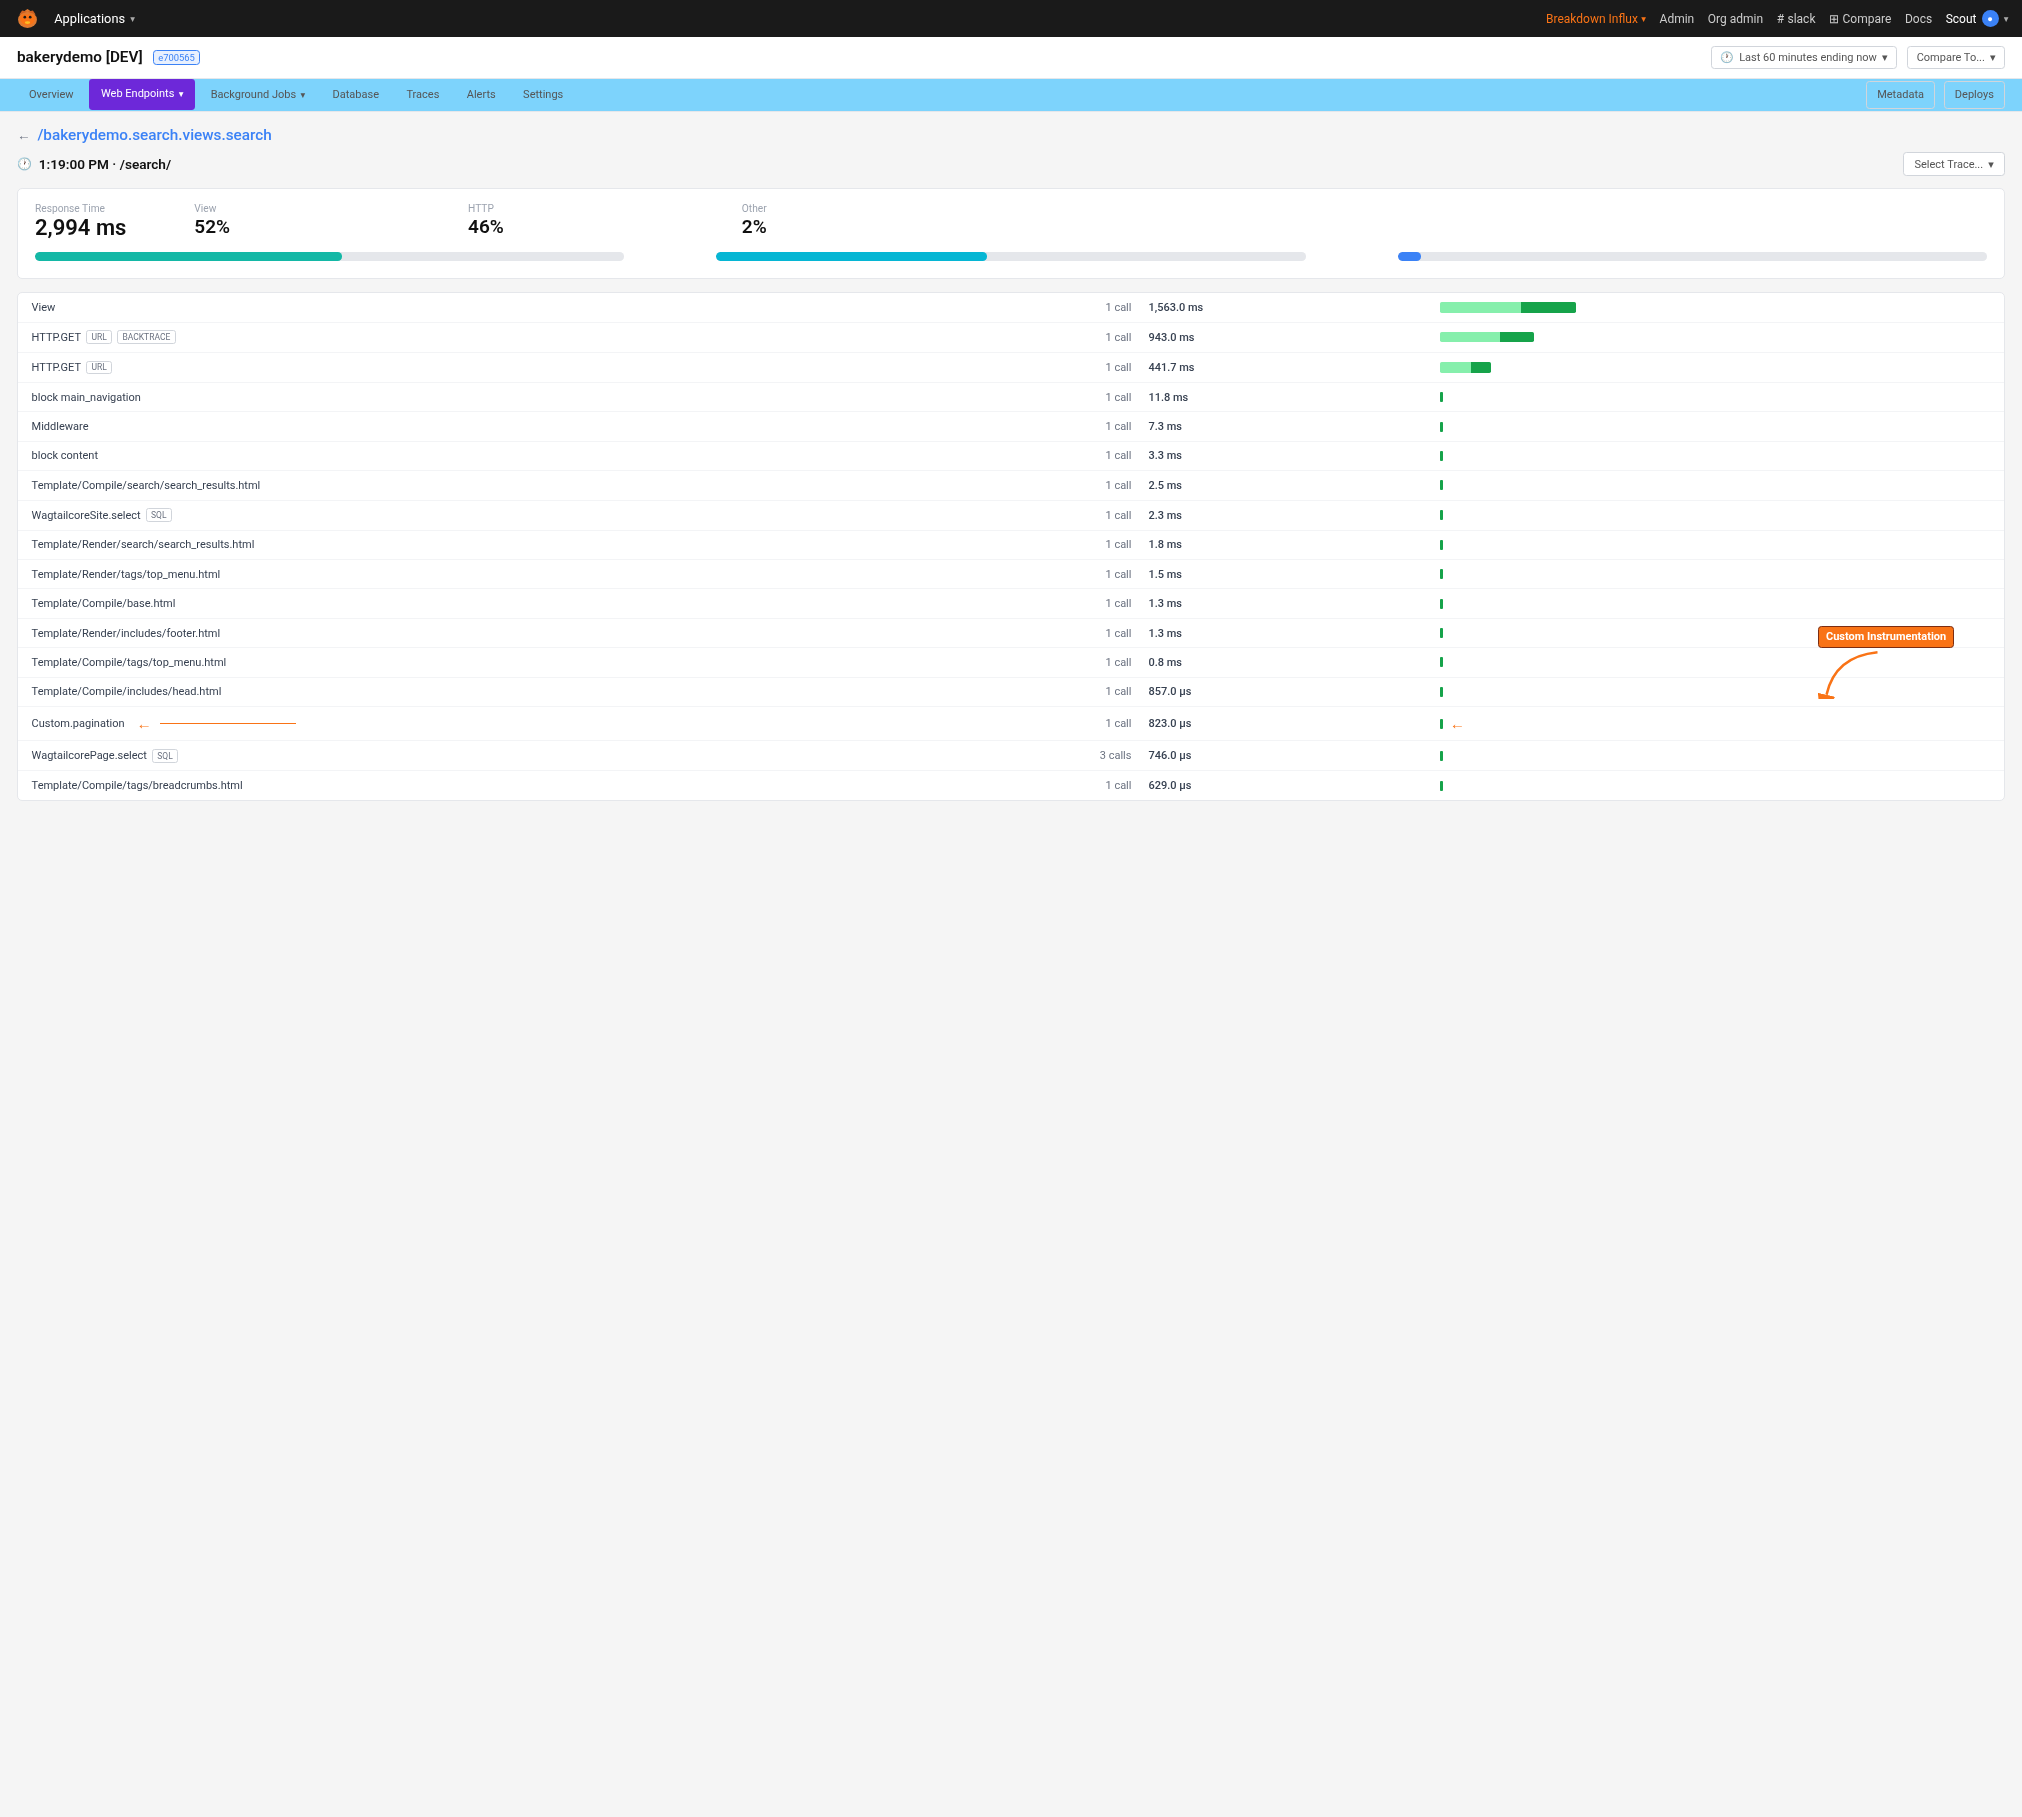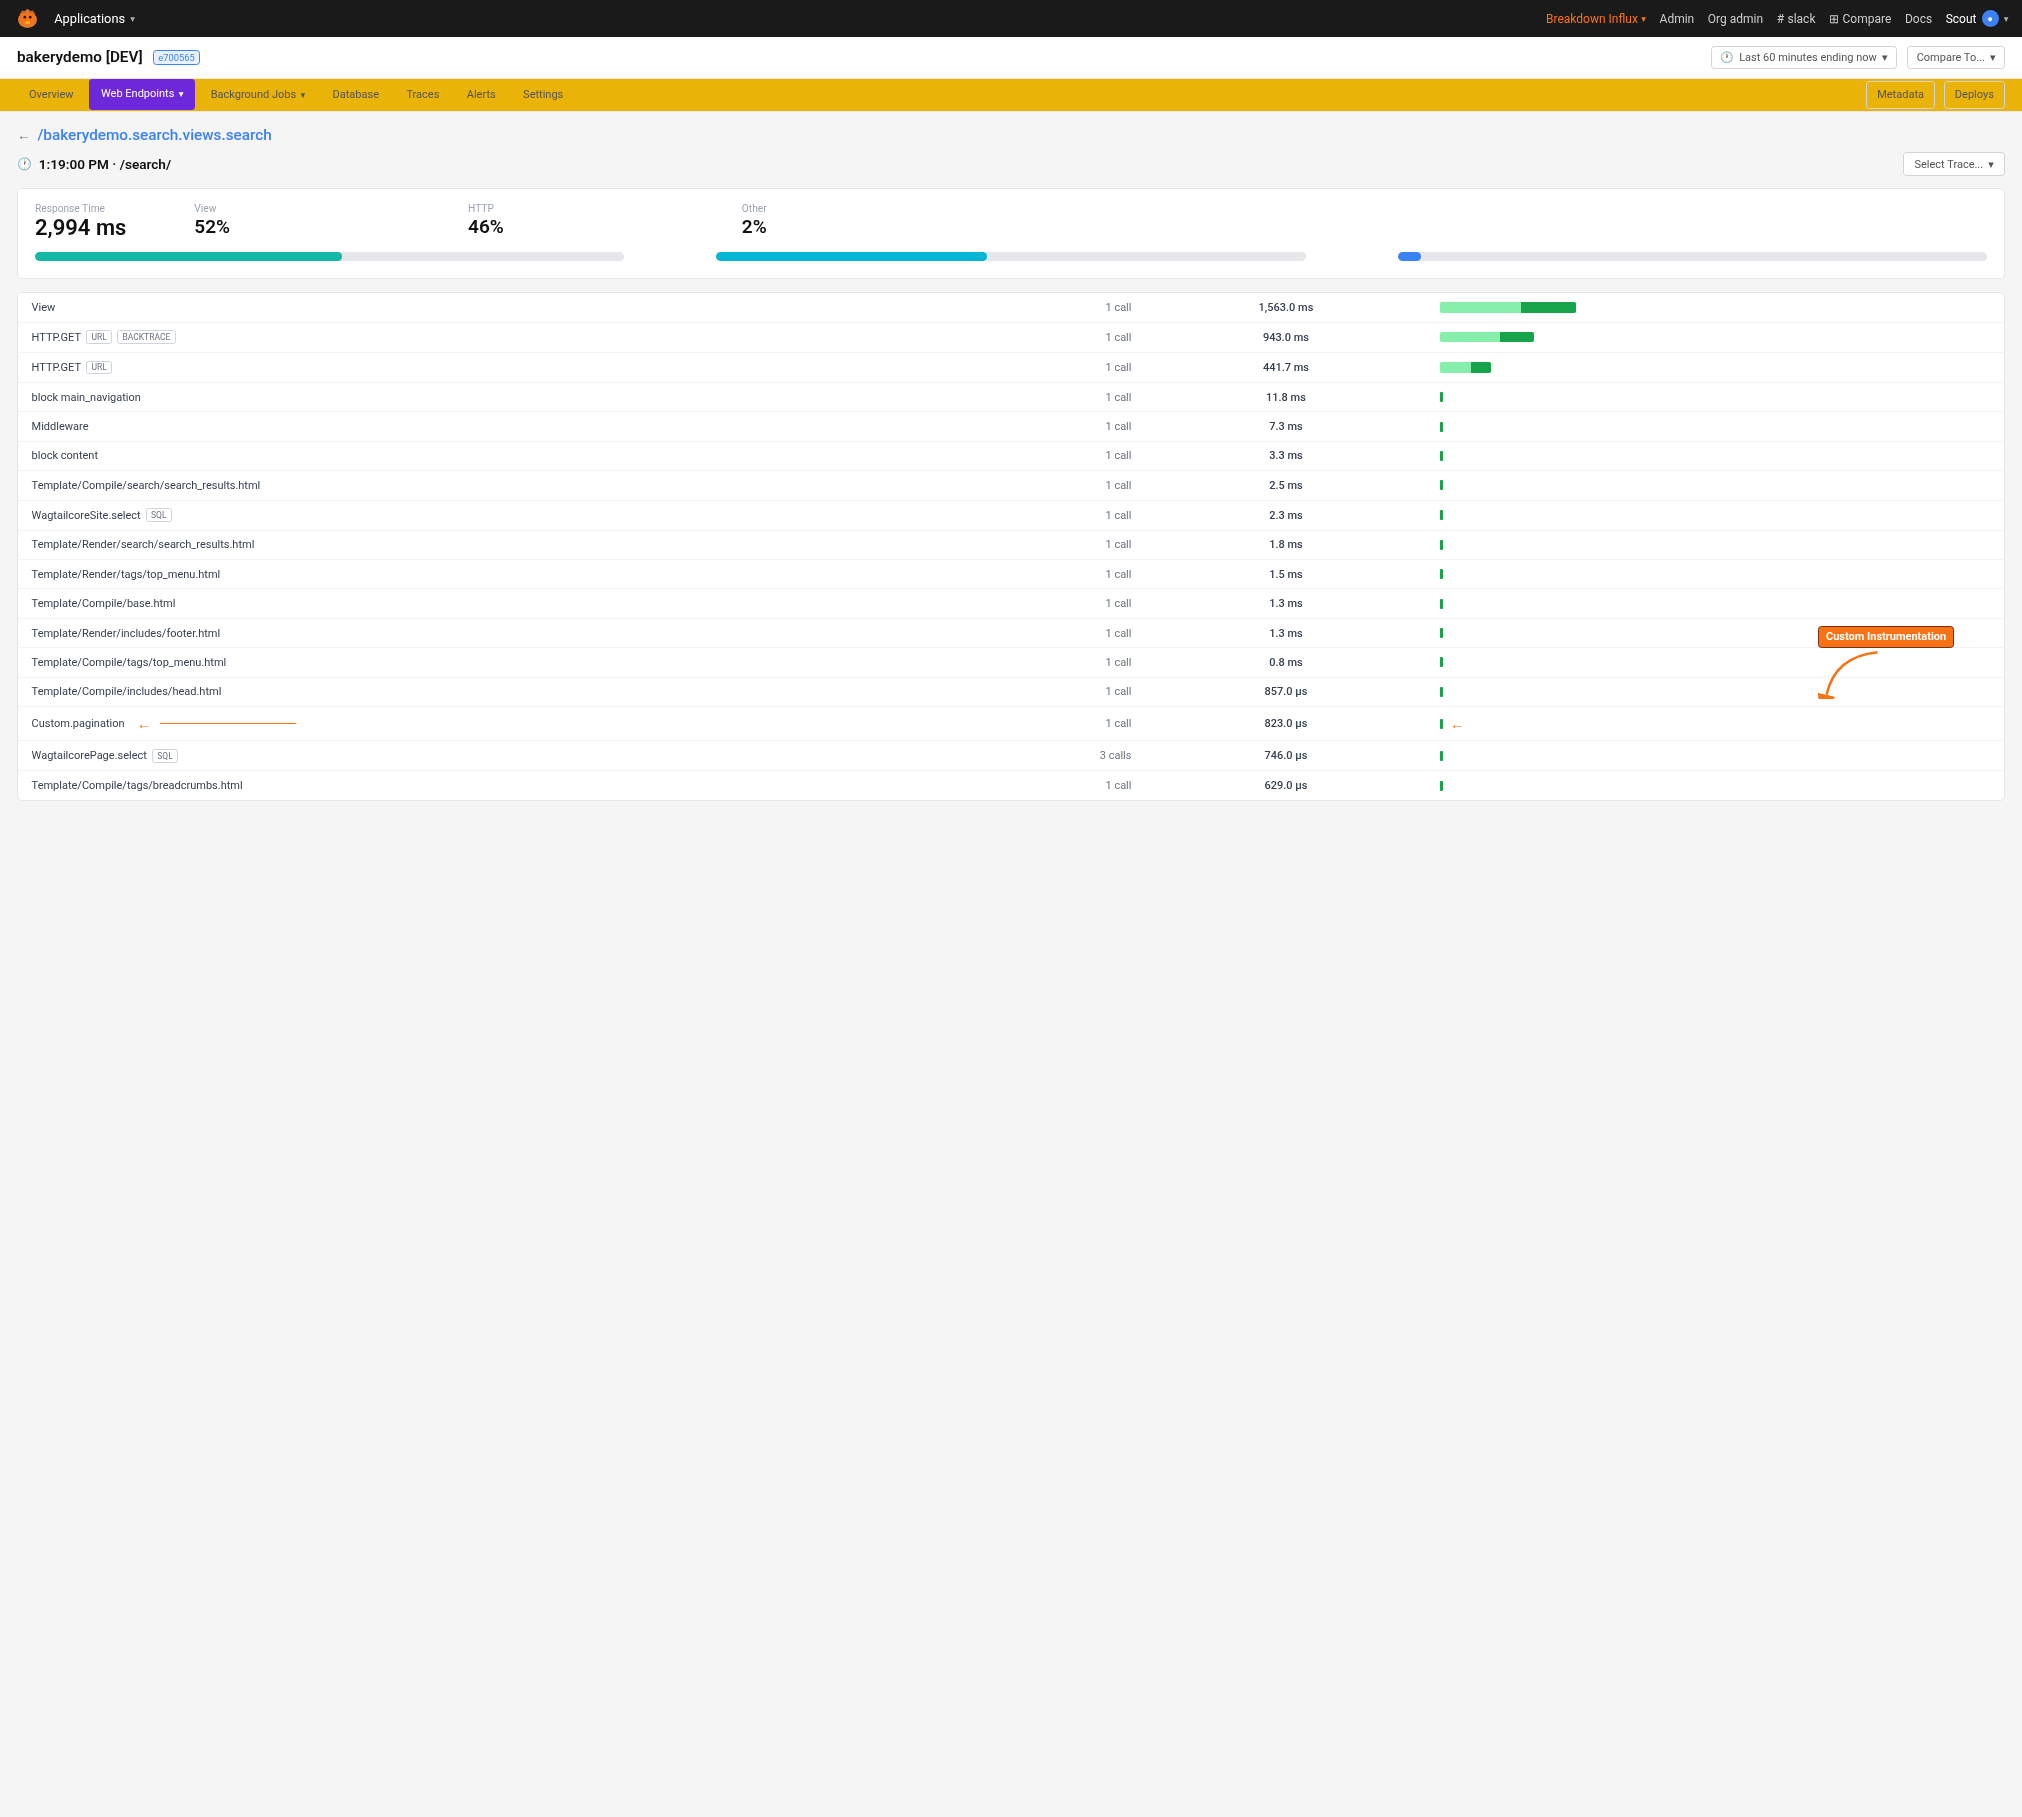--- a/index.html
+++ b/index.html
@@ -73,21 +73,21 @@
       font-size: 11px;
       color: #555;
       display: flex;
       align-items: center;
       gap: 5.1px;
       cursor: pointer;
     }
 
     
     .tab-bar {
-      background: #eab308;
+      background: #7dd3fc;
       border-bottom: 0.9px solid #e5e7eb;
       padding: 0 17px;
       display: flex;
       align-items: center;
       gap: 3.4px;
     }
     .tab {
       padding: 8.5px 12px;
       font-size: 11px;
       color: #555;
@@ -201,21 +201,21 @@
     .table-row-item {
       display: flex;
       align-items: center;
       padding: 7.7px 13.6px;
       border-bottom: 0.9px solid #f3f4f6;
       font-size: 11px;
     }
     .table-row-item:last-child { border-bottom: none; }
     .row-name { flex: 3; color: #374151; display: flex; align-items: center; gap: 5.1px; }
     .row-calls { flex: 1; color: #6b7280; text-align: right; padding-right: 17px; }
-    .row-time { flex: 1; color: #374151; font-weight: 500; text-align: center; padding-right: 17px; }
+    .row-time { flex: 1; color: #374151; font-weight: 500; text-align: left; padding-right: 17px; }
     .row-bar { flex: 2; display: flex; align-items: center; }
 
     .tag {
       border: 0.9px solid #d1d5db;
       border-radius: 2.6px;
       font-size: 8.5px;
       padding: 0.9px 4.3px;
       color: #6b7280;
       cursor: pointer;
     }

